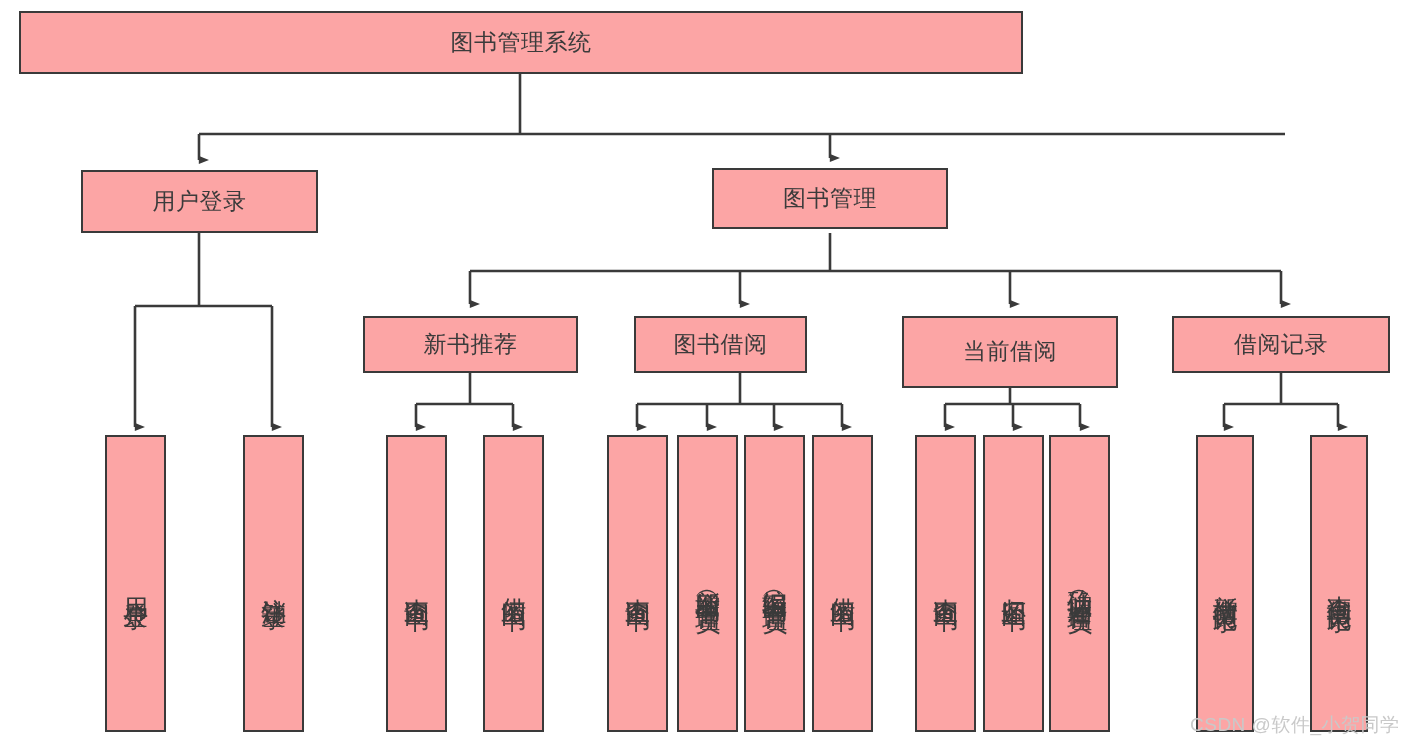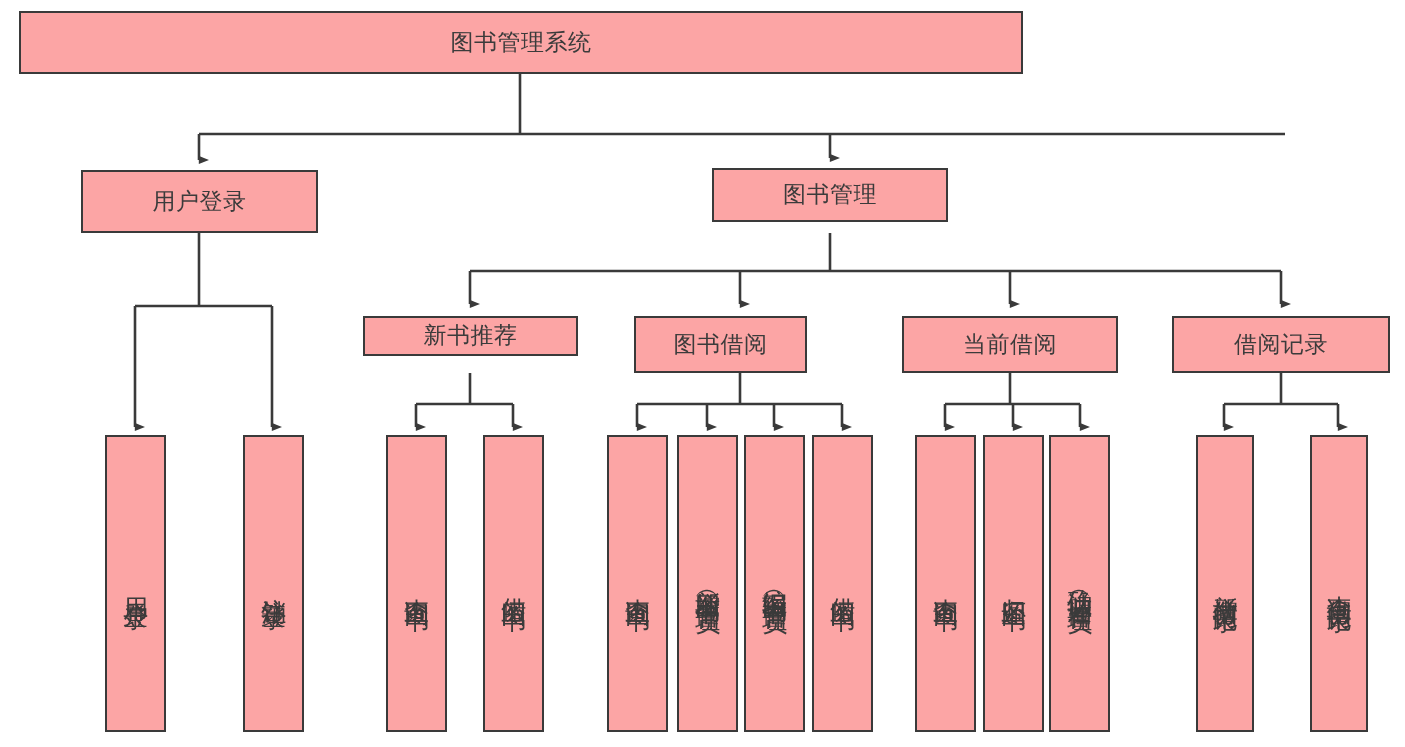--- a/index.html
+++ b/index.html
@@ -119,31 +119,31 @@
     </g>
   </svg>
 
   <div class="node horiz" style="left:19px; top:11px; width:1004px; height:63px;">
     <span class="label">图书管理系统</span>
   </div>
 
   <div class="node horiz" style="left:81px; top:170px; width:237px; height:63px;">
     <span class="label">用户登录</span>
   </div>
-  <div class="node horiz" style="left:712px; top:168px; width:236px; height:54px;">
+  <div class="node horiz" style="left:712px; top:168px; width:236px; height:61px;">
     <span class="label">图书管理</span>
   </div>
 
-  <div class="node horiz" style="left:363px; top:316px; width:215px; height:40px;">
+  <div class="node horiz" style="left:363px; top:316px; width:215px; height:57px;">
     <span class="label">新书推荐</span>
   </div>
   <div class="node horiz" style="left:634px; top:316px; width:173px; height:57px;">
     <span class="label">图书借阅</span>
   </div>
-  <div class="node horiz" style="left:902px; top:316px; width:216px; height:57px;">
+  <div class="node horiz" style="left:902px; top:316px; width:216px; height:72px;">
     <span class="label">当前借阅</span>
   </div>
   <div class="node horiz" style="left:1172px; top:316px; width:218px; height:57px;">
     <span class="label">借阅记录</span>
   </div>
 
   <div class="node vert" style="left:105px; top:435px; width:61px; height:297px;">
     <span class="label">用户登录</span>
   </div>
   <div class="node vert" style="left:243px; top:435px; width:61px; height:297px;">
@@ -180,14 +180,15 @@
     <span class="label">确认归还（管理员）</span>
   </div>
 
   <div class="node vert" style="left:1196px; top:435px; width:58px; height:297px;">
     <span class="label">新增借阅记录</span>
   </div>
   <div class="node vert" style="left:1310px; top:435px; width:58px; height:297px;">
     <span class="label">查询借阅记录</span>
   </div>
 
+  <div class="watermark">CSDN @软件_小贺同学</div>
 
 </div>
 
 </body></html>

